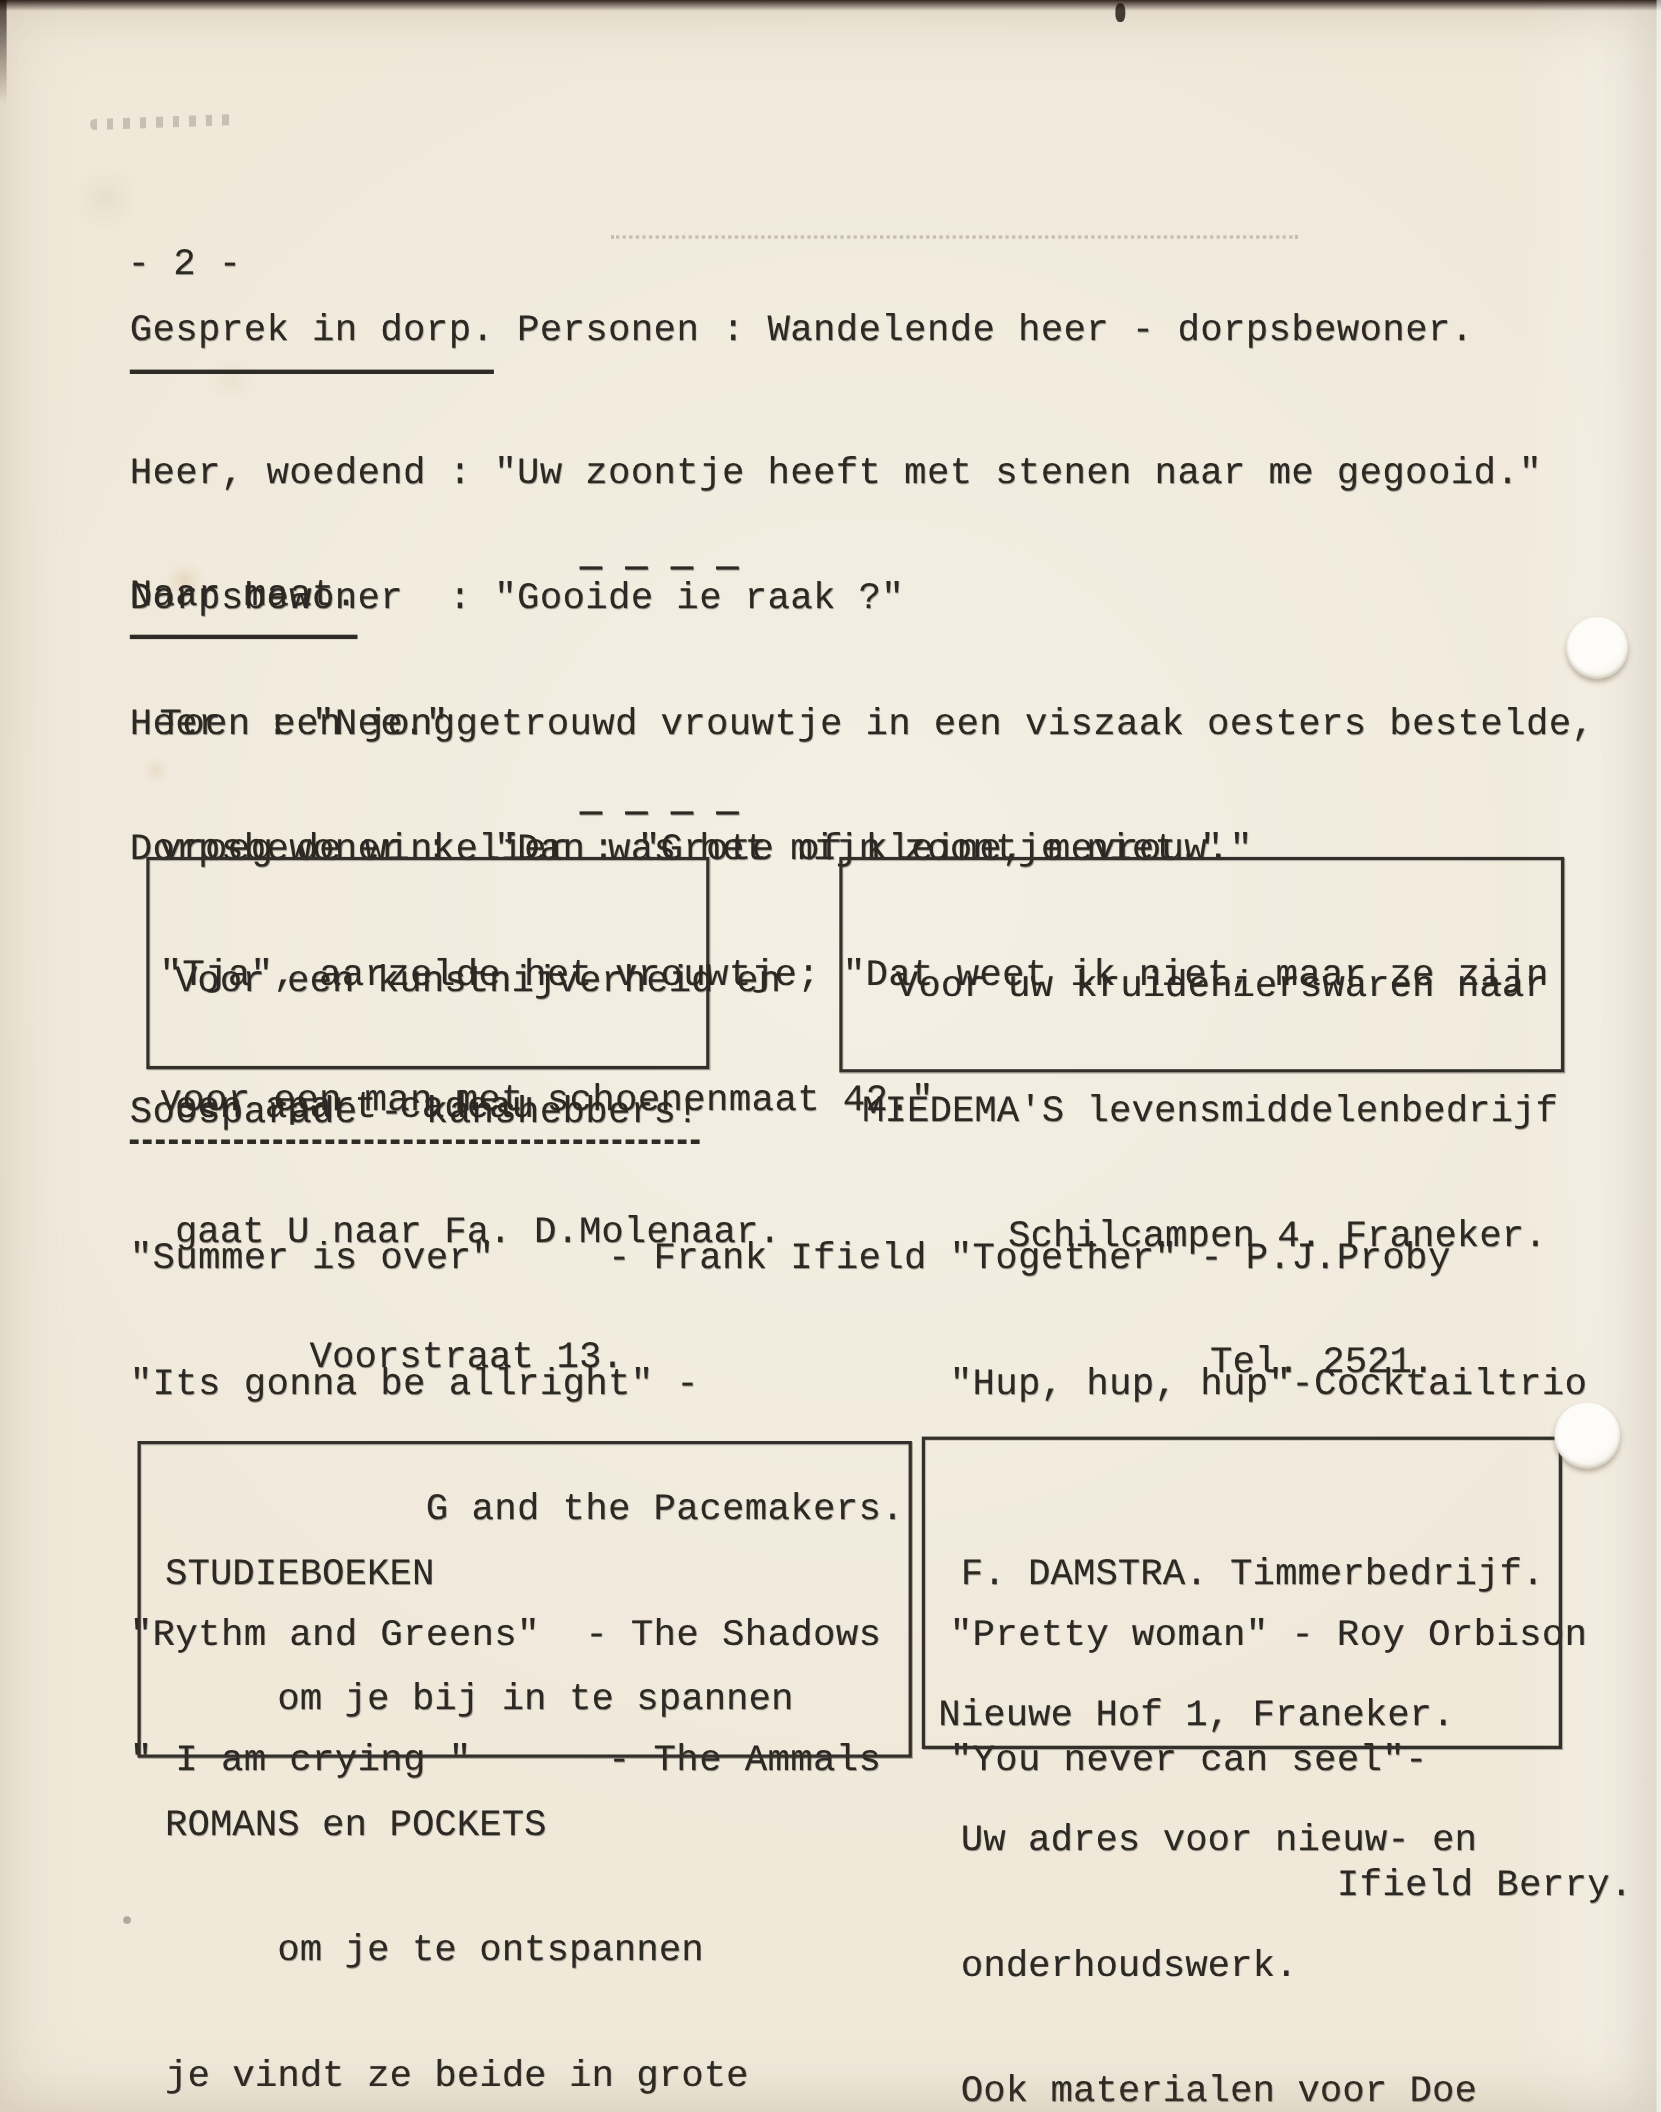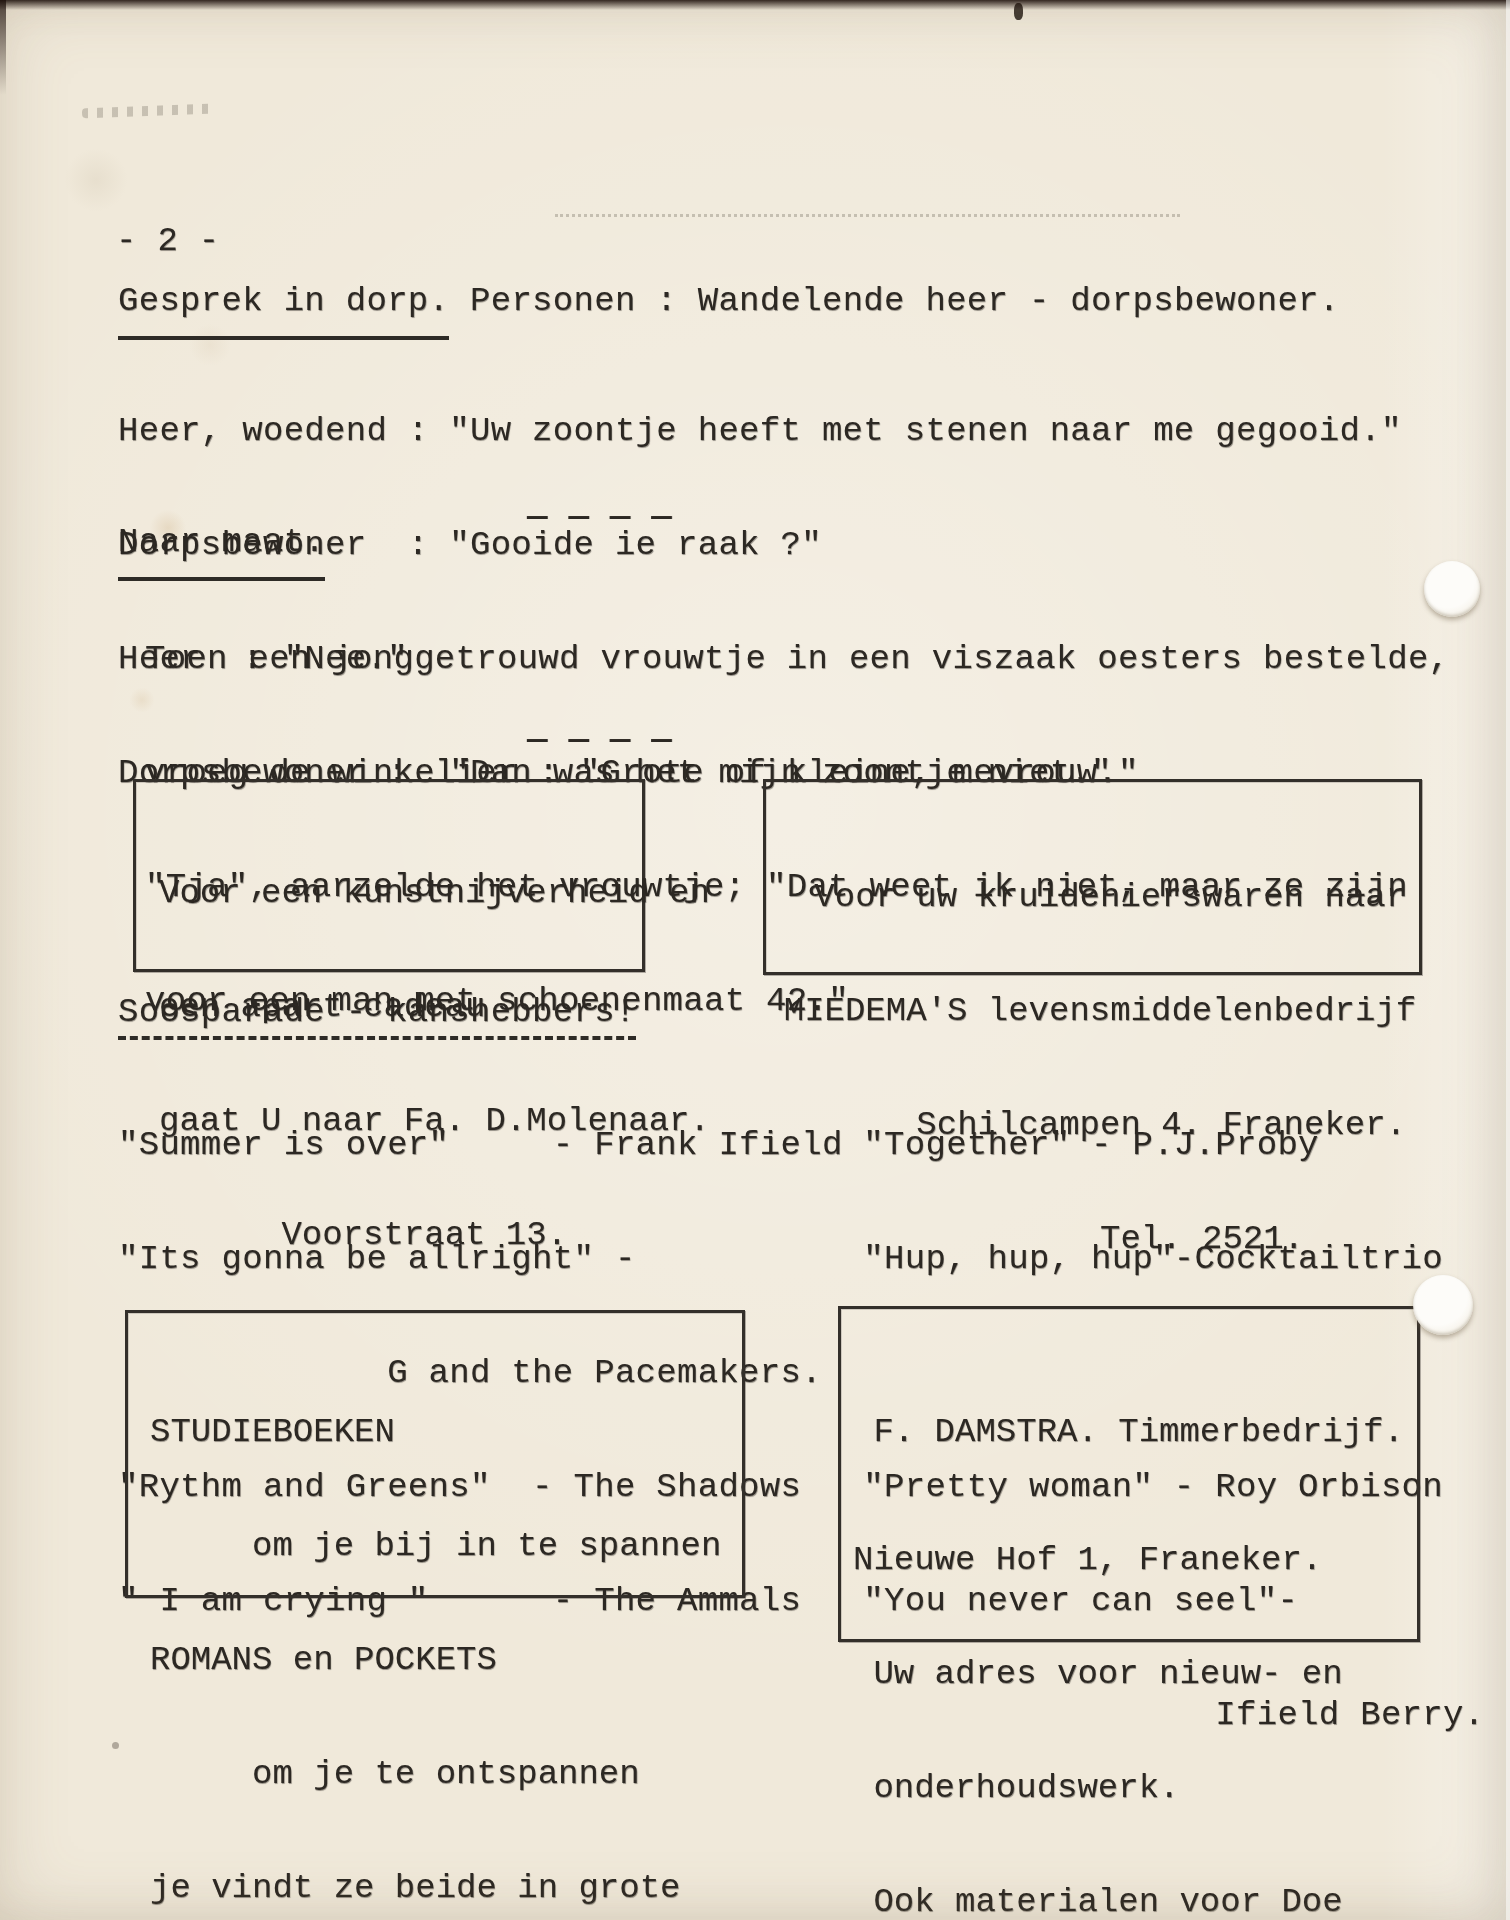--- a/index.html
+++ b/index.html
@@ -119,30 +119,30 @@
 
   <div class="tw" style="left:118px;top:1050px;">
     <div>"Summer is over"     - Frank Ifield "Together" - P.J.Proby</div>
     <div>"Its gonna be allright" -           "Hup, hup, hup"-Cocktailtrio</div>
     <div>             G and the Pacemakers.</div>
     <div>"Rythm and Greens"  - The Shadows   "Pretty woman" - Roy Orbison</div>
     <div>" I am crying "      - The Ammals   "You never can seel"-</div>
     <div>                                                     Ifield Berry.</div>
   </div>
 
-  <div class="adbox tw" style="left:125px;top:1310px;width:620px;height:288px;padding:24px 0 0 22px;">
+  <div class="adbox tw" style="left:125px;top:1310px;width:704px;height:288px;padding:24px 0 0 22px;">
     <div class="line">STUDIEBOEKEN</div>
     <div class="line">     om je bij in te spannen</div>
     <div class="line">ROMANS en POCKETS</div>
     <div class="line">     om je te ontspannen</div>
     <div class="line">je vindt ze beide in grote</div>
     
   </div>
 
-  <div class="adbox tw" style="left:838px;top:1306px;width:582px;height:336px;padding:28px 0 0 12px;">
+  <div class="adbox tw" style="left:838px;top:1306px;width:582px;height:284px;padding:28px 0 0 12px;">
     <div class="line" style="margin-bottom:14px;"> F. DAMSTRA. Timmerbedrijf.</div>
     <div class="line">Nieuwe Hof 1, Franeker.</div>
     <div class="line"> Uw adres voor nieuw- en</div>
     <div class="line"> onderhoudswerk.</div>
     <div class="line"> Ook materialen voor Doe</div>
     
   </div>
 
   <div class="hole" style="left:1424px;top:561px;width:56px;height:56px;"></div>
   <div class="hole" style="left:1413px;top:1275px;width:60px;height:60px;"></div>

